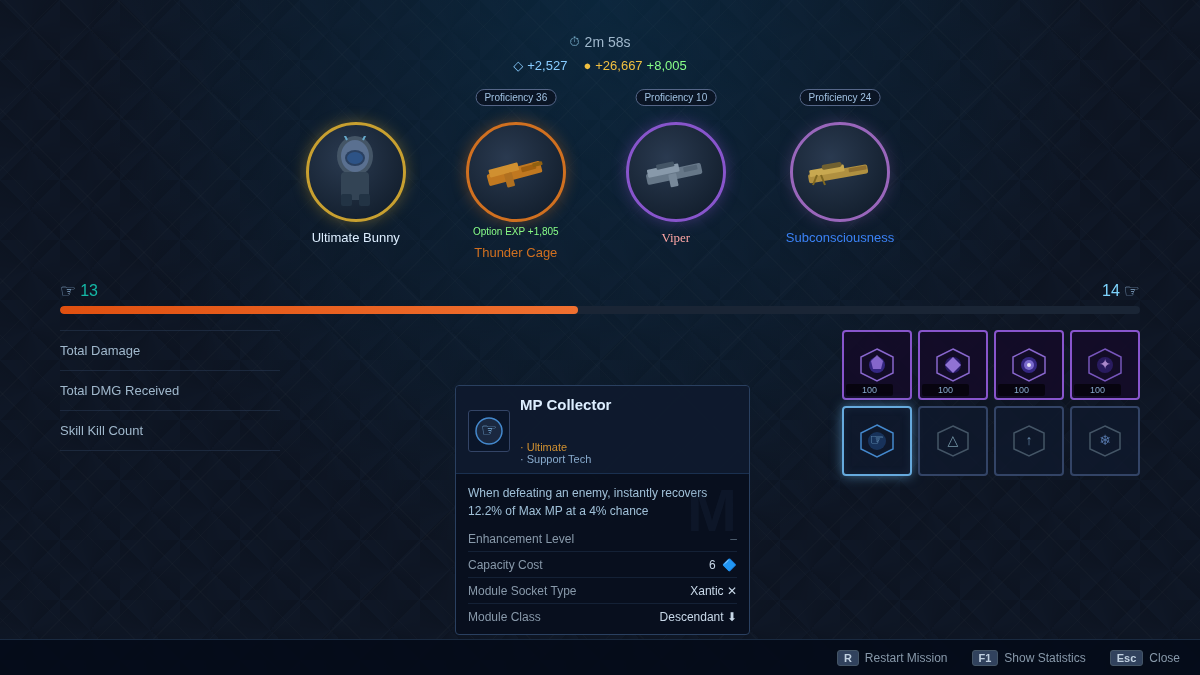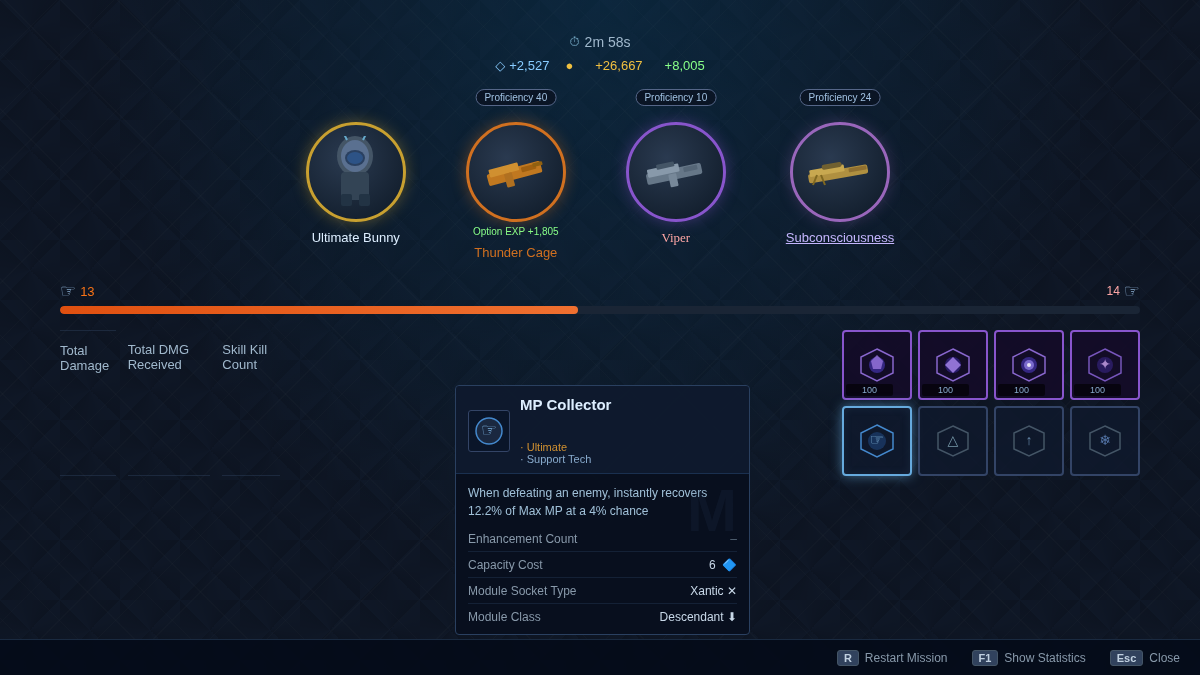--- a/index.html
+++ b/index.html
@@ -84,21 +84,21 @@
     .reward-crystal {
       display: flex;
       align-items: center;
       gap: 4px;
       color: #88ccff;
     }
 
     .reward-gold {
       display: flex;
       align-items: center;
-      gap: 22px;
+      gap: 4px;
       color: #f0c040;
     }
 
     .reward-bonus {
       color: #88ff88;
     }
 
     
     .characters-row {
       display: flex;
@@ -177,21 +177,21 @@
       white-space: nowrap;
     }
 
     .char-name {
       font-size: 13px;
       font-weight: 500;
       text-align: center;
     }
     .char-name.orange { color: #d07020; }
     .char-name.purple { color: #fca5a5; font-family: Liberation Serif, serif; }
-    .char-name.light-purple { color: #c4b5fd; text-decoration: underline; }
+    .char-name.light-purple { color: #3b82f6; }
     .char-name.white { color: #ddeeff; }
 
     .char-option-exp {
       font-size: 10px;
       color: #88ff88;
       text-align: center;
       margin-top: -4px;
     }
 
     
@@ -225,22 +225,22 @@
     
     .stats-section {
       display: flex;
       margin: 16px 60px 0;
       gap: 20px;
     }
 
     .stats-labels {
       flex: 0 0 220px;
       display: flex;
-      flex-direction: row;
-      gap: 12px;
+      flex-direction: column;
+      gap: 0;
     }
 
     .stat-row {
       padding: 12px 0;
       border-bottom: 1px solid rgba(50,70,100,0.4);
       font-size: 13px;
       color: #a0b8cc;
     }
 
     .stat-row:first-child {
@@ -484,21 +484,21 @@
 
           <line x1="24" y1="4" x2="20" y2="-4" stroke="#66aacc" stroke-width="2"></line>
           <line x1="40" y1="4" x2="44" y2="-4" stroke="#66aacc" stroke-width="2"></line>
         </svg>
       </div>
       <div class="char-name white">Ultimate Bunny</div>
     </div>
 
     <div class="character-item">
       <div style="position:relative">
-        <div class="char-proficiency">Proficiency 40</div>
+        <div class="char-proficiency">Proficiency 36</div>
         <div class="char-circle orange">
           <svg width="68" height="35" viewBox="0 0 68 35">
 
             <rect x="5" y="12" width="55" height="12" rx="2" fill="#c07820" transform="rotate(-15 34 18)"></rect>
             <rect x="8" y="8" width="30" height="8" rx="1" fill="#d09030" transform="rotate(-15 34 18)"></rect>
             <rect x="40" y="14" width="15" height="5" rx="1" fill="#a06010" transform="rotate(-15 34 18)"></rect>
 
             <rect x="22" y="16" width="8" height="14" rx="1" fill="#b07020" transform="rotate(-15 34 18)"></rect>
 
             <rect x="52" y="13" width="10" height="4" rx="1" fill="#906010" transform="rotate(-15 34 18)"></rect>
@@ -547,24 +547,24 @@
       </div>
       <div class="char-name light-purple">Subconsciousness</div>
     </div>
 
   </div>
 
   <div class="progress-section">
     <div class="progress-icons">
       <div style="display:flex;align-items:center;gap:4px">
         <span style="font-size:18px;color:#88aacc">☞</span>
-        <span style="font-size:13px;color:#f97316">13</span>
+        <span style="font-size:16px;color:#14b8a6">13</span>
       </div>
       <div style="display:flex;align-items:center;gap:4px">
-        <span style="font-size:12px;color:#fca5a5">14</span>
+        <span style="font-size:16px;color:#7dd3fc">14</span>
         <span style="font-size:18px;color:#88aacc">☞</span>
       </div>
     </div>
     <div class="progress-bar-container">
       <div class="progress-bar-fill"></div>
     </div>
   </div>
 
   <div class="stats-section">
 
@@ -652,21 +652,21 @@
         <div class="tooltip-title">MP Collector</div>
         <div class="tooltip-type">· Ultimate</div>
         <div class="tooltip-subtype">· Support Tech</div>
       </div>
       <div class="tooltip-watermark">M</div>
     </div>
     <div class="tooltip-body">
       <div class="tooltip-desc">When defeating an enemy, instantly recovers 12.2% of Max MP at a 4% chance</div>
       <div class="tooltip-stats">
         <div class="tooltip-stat-row">
-          <span class="tooltip-stat-label">Enhancement Count</span>
+          <span class="tooltip-stat-label">Enhancement Level</span>
           <span class="tooltip-stat-dash">–</span>
         </div>
         <div class="tooltip-stat-row">
           <span class="tooltip-stat-label">Capacity Cost</span>
           <span class="tooltip-stat-value">
             <span>6</span>
             <span style="color:#5599bb;margin-left:3px">🔷</span>
           </span>
         </div>
         <div class="tooltip-stat-row">

